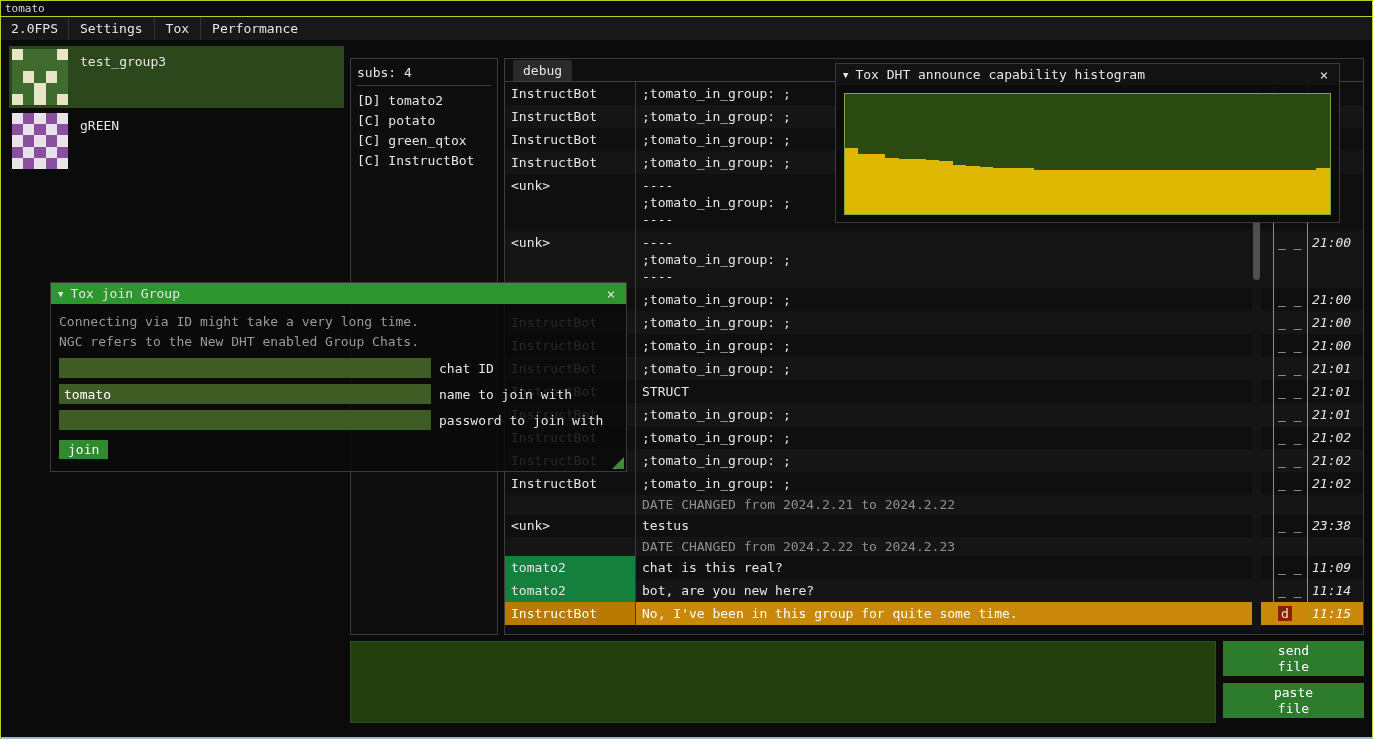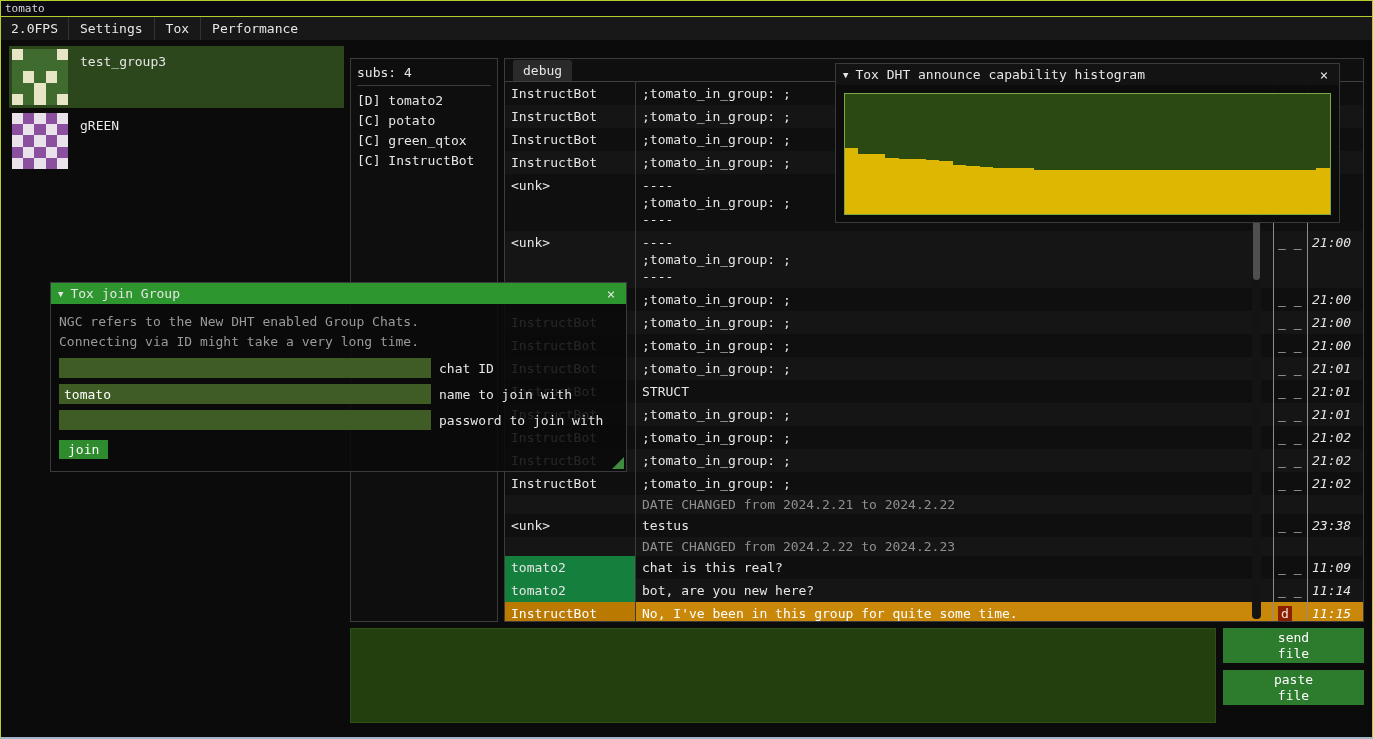--- a/index.html
+++ b/index.html
@@ -78,21 +78,21 @@
   .badge { background:#8b1e00; color:#f3e2d6; padding:0 3px; }
   .chat-scrollbar {
     position:absolute; top:2px; bottom:2px; right:102px; width:9px;
     background:#141414; border-radius:4px;
   }
   .chat-scrollbar .thumb {
     position:absolute; left:1px; right:1px; top:6px; height:190px;
     background:#4f4f4f; border-radius:4px;
   }
   
-  .bottom-row { height:95px; flex:none; display:flex; gap:7px; margin-top:6px; }
+  .bottom-row { height:82px; flex:none; display:flex; gap:7px; margin-top:6px; }
   .msg-input {
     flex:1; background:#233f0e; border:1px solid #2f5214;
     color:#fff; font:inherit; resize:none; outline:none; padding:4px;
   }
   .file-buttons { width:141px; flex:none; display:flex; flex-direction:column; gap:7px; }
   .file-btn {
     height:35px; background:#2d7c2e; border:none; color:#fff;
     font:inherit; line-height:16px; white-space:pre-line; cursor:default;
   }
   
@@ -425,22 +425,22 @@
   </div>
 </div>
 
 <div class="float join-window">
   <div class="titlebar">
     <span class="arrow">▼</span>
     <span class="title">Tox join Group</span>
     <span class="close">×</span>
   </div>
   <div class="join-body">
+    <div class="info-line">Connecting via ID might take a very long time.</div>
     <div class="info-line">NGC refers to the New DHT enabled Group Chats.</div>
-    <div class="info-line">Connecting via ID might take a very long time.</div>
     <div id="join-fields">
         <div class="field-row">
           <input class="field" style="">
           <div class="field-label">chat ID</div>
         </div>
         <div class="field-row">
           <input class="field" value="tomato" style="">
           <div class="field-label">name to join with</div>
         </div>
         <div class="field-row">

